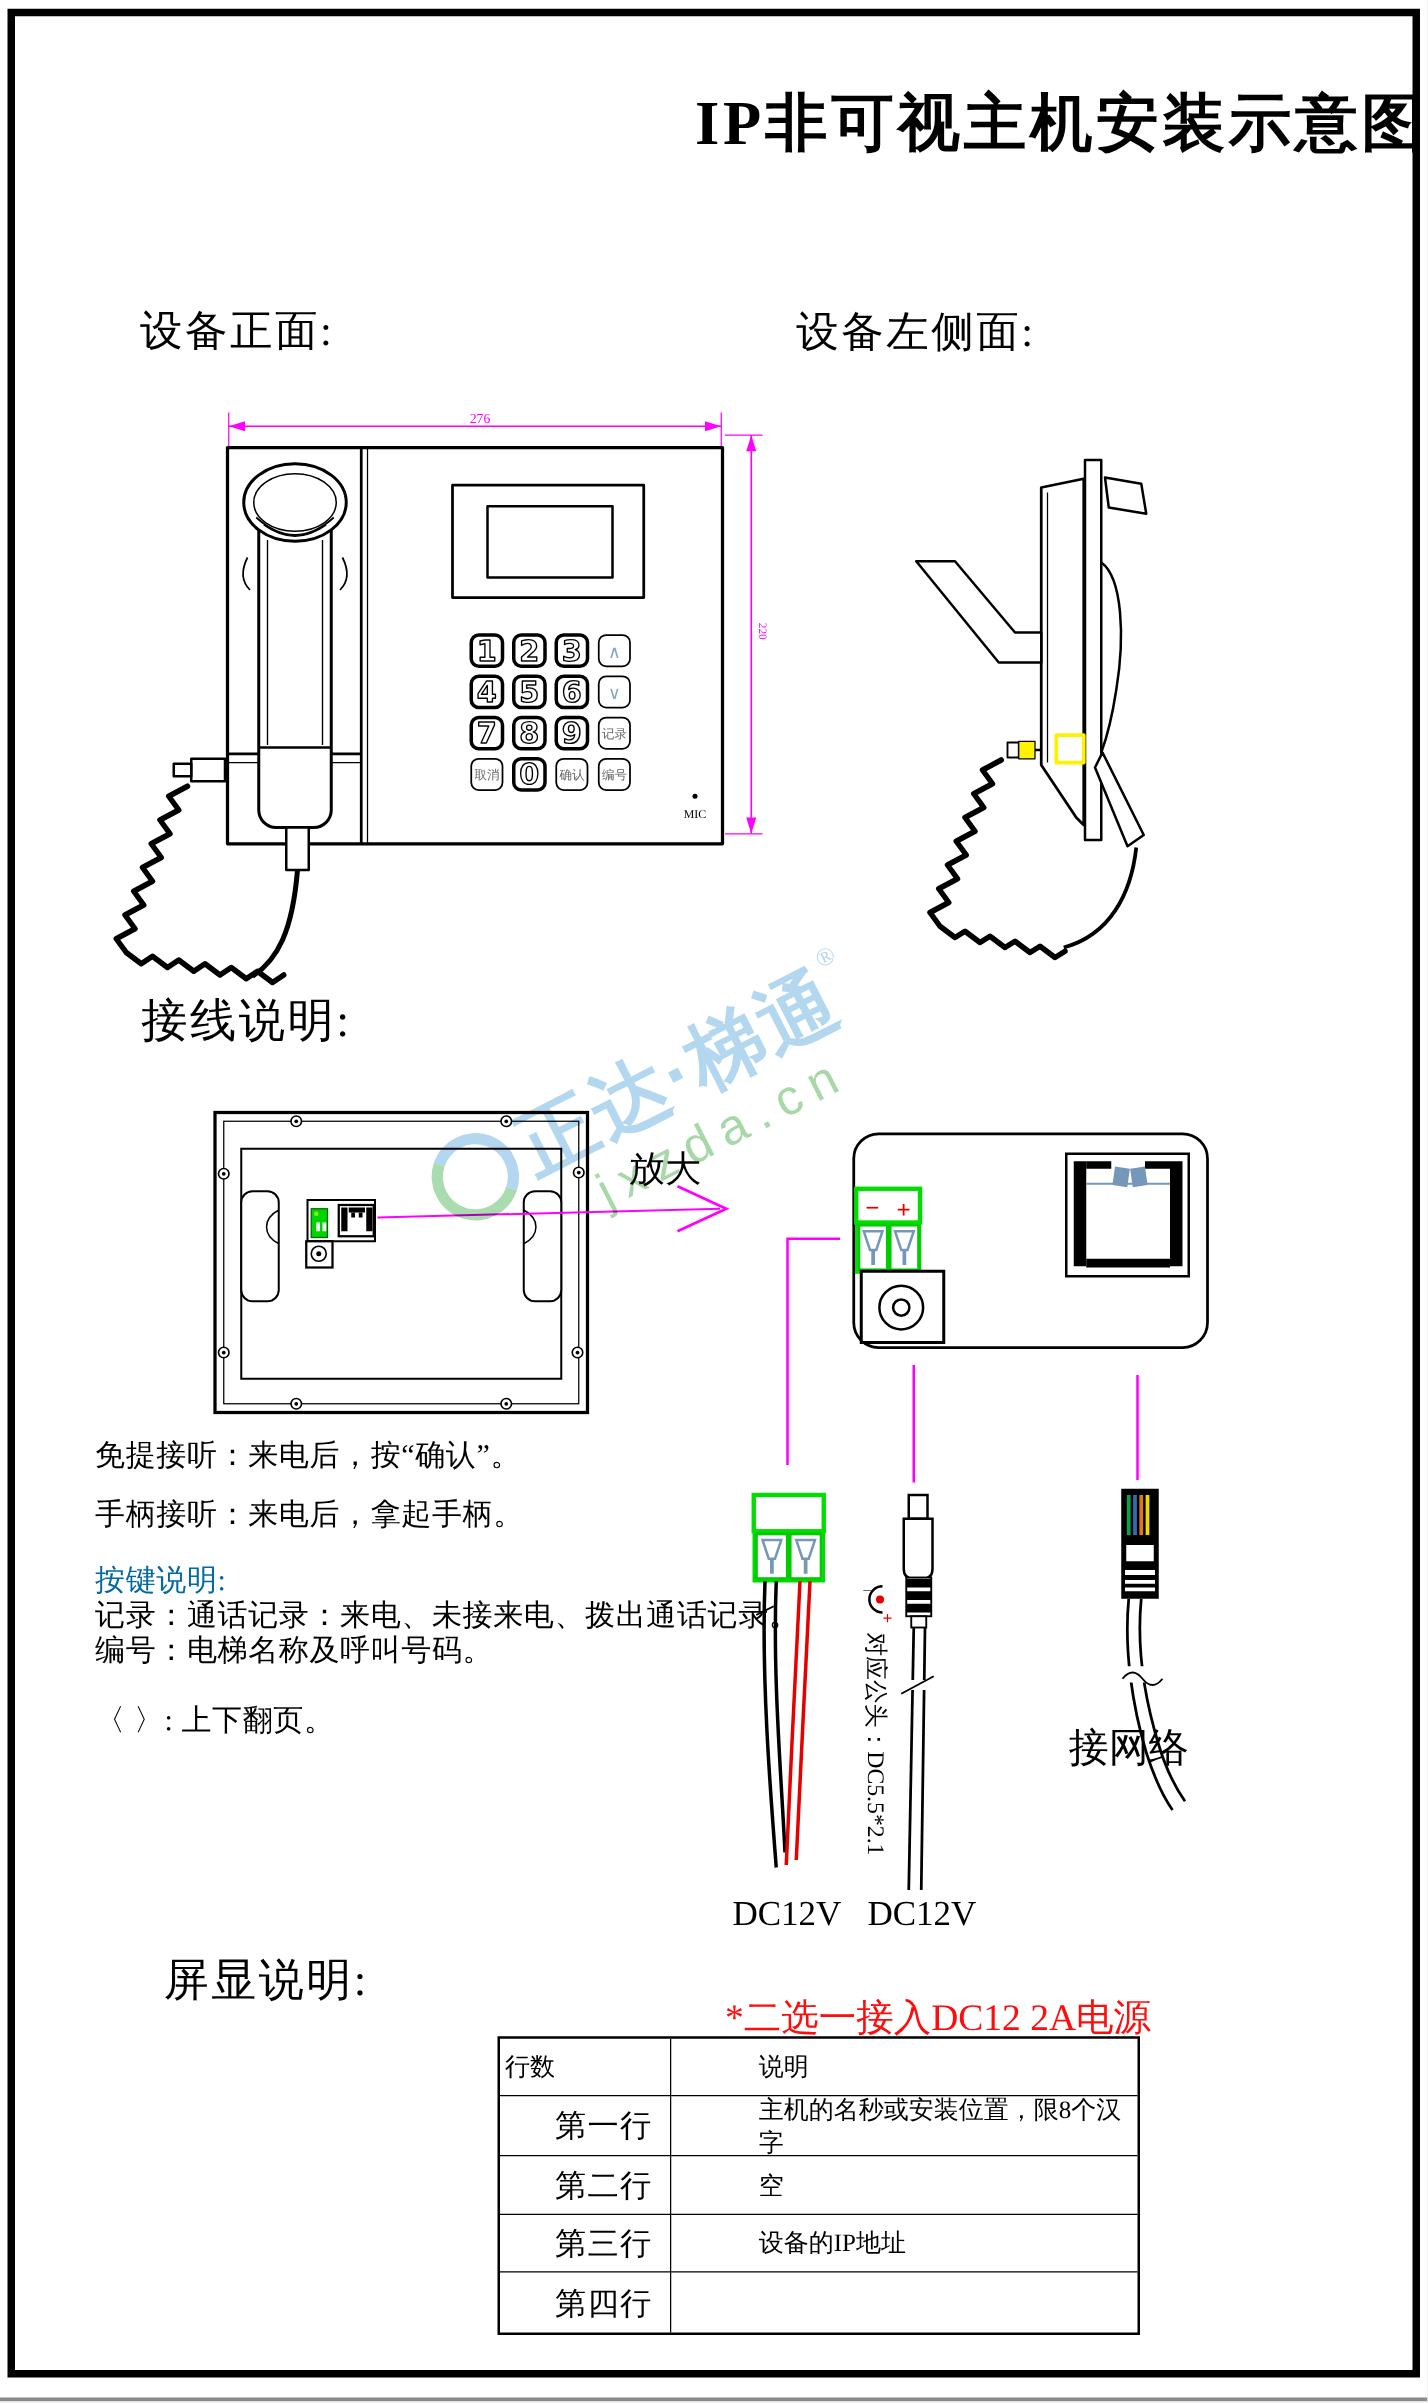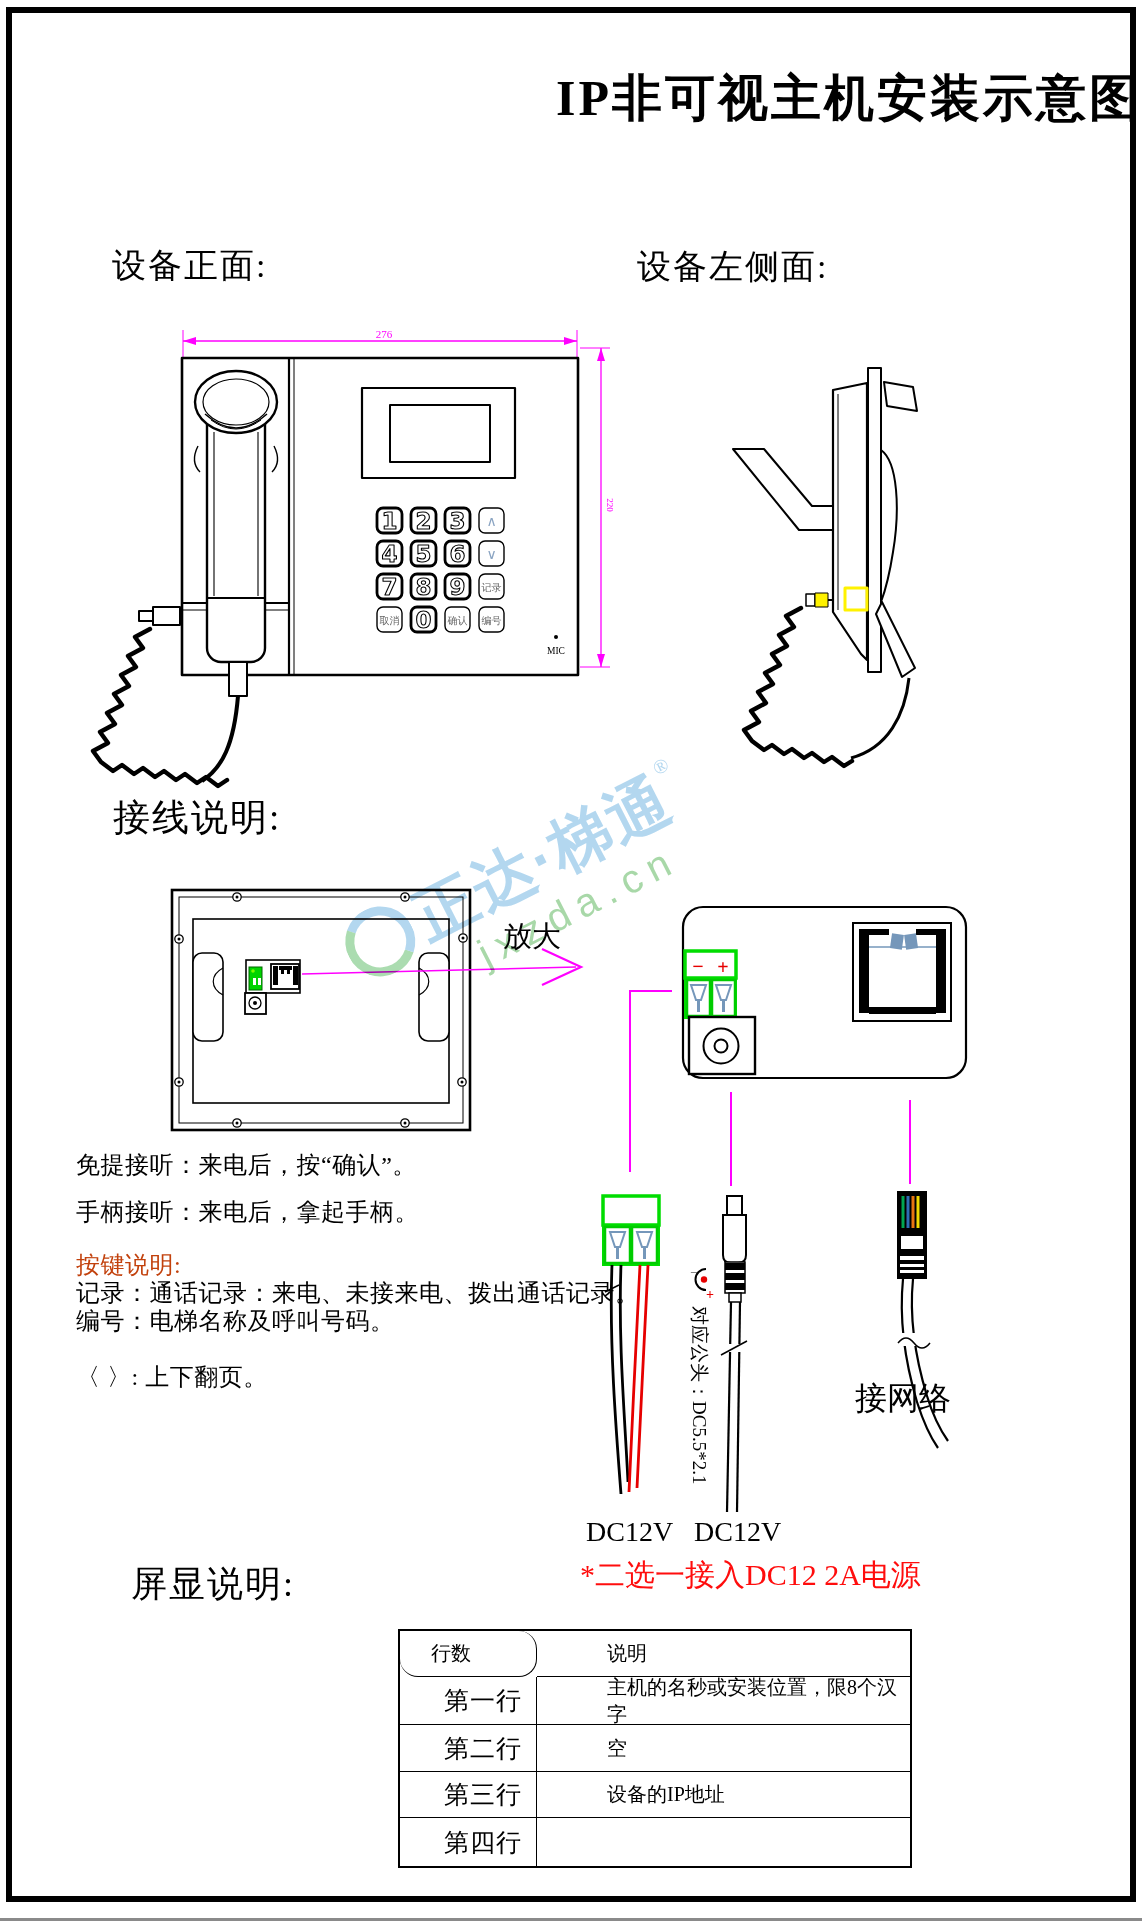--- a/index.html
+++ b/index.html
@@ -3,31 +3,31 @@
 <meta charset="utf-8">
 <style>
   html,body{margin:0;padding:0;background:#e8e8e8;}
   .page{position:relative;width:1142px;height:1922px;background:#ffffff;overflow:hidden;
         font-family:"Liberation Serif", serif;color:#000;}
   svg.art{position:absolute;left:0;top:0;z-index:2;}
   .t{position:absolute;z-index:4;white-space:nowrap;line-height:1.15;}
   .title{left:0;right:0;text-align:right;top:70px;font-size:50px;font-weight:600;letter-spacing:3px;}
   .sec{font-size:34px;letter-spacing:2px;}
   .instr{left:76px;font-size:24px;letter-spacing:0.5px;}
-  .red{color:#c2410c;}
-  .note-red{color:#ff0d0d;}
+  .red{color:#0369a1;}
+  .note-red{color:#ff0d0d;margin-top:40px;}
   .vtext{transform-origin:left top;transform:rotate(90deg);}
   
   .disp-table{position:absolute;left:398px;top:1629px;width:510px;z-index:4;
       display:grid;grid-template-columns:137px 1fr;grid-template-rows:46px 48px 47px 46px 48px;
       border:2px solid #000;}
   .cell{border-right:1.6px solid #000;border-bottom:1.6px solid #000;display:flex;align-items:center;}
   .cell.last-col{border-right:none;}
   .cell.last-row{border-bottom:none;}
-  .cell.hdr{font-size:20px;padding-left:31px;border-radius:18px;}
+  .cell.hdr{font-size:20px;padding-left:4px;}
   .cell.hdr2{font-size:20px;padding-left:70px;}
   .cell.rowlabel{font-size:25px;padding-left:44px;letter-spacing:1px;}
   .cell.desc{font-size:20px;padding-left:70px;}
   
   .watermark{position:absolute;left:362px;top:893px;z-index:6;transform:rotate(-27deg);
       transform-origin:40px 80px;opacity:.9;mix-blend-mode:multiply;pointer-events:none;}
   .wm-row{display:flex;align-items:center;}
   .wm-logo{width:52px;height:52px;border-radius:50%;border:9px solid #abd3ee;
       border-left-color:#a2d8a8;border-bottom-color:#a2d8a8;margin-right:8px;}
   .wm-cn{font-size:62px;font-weight:bold;color:#abd3ee;letter-spacing:2px;font-family:"Liberation Sans",sans-serif;}

